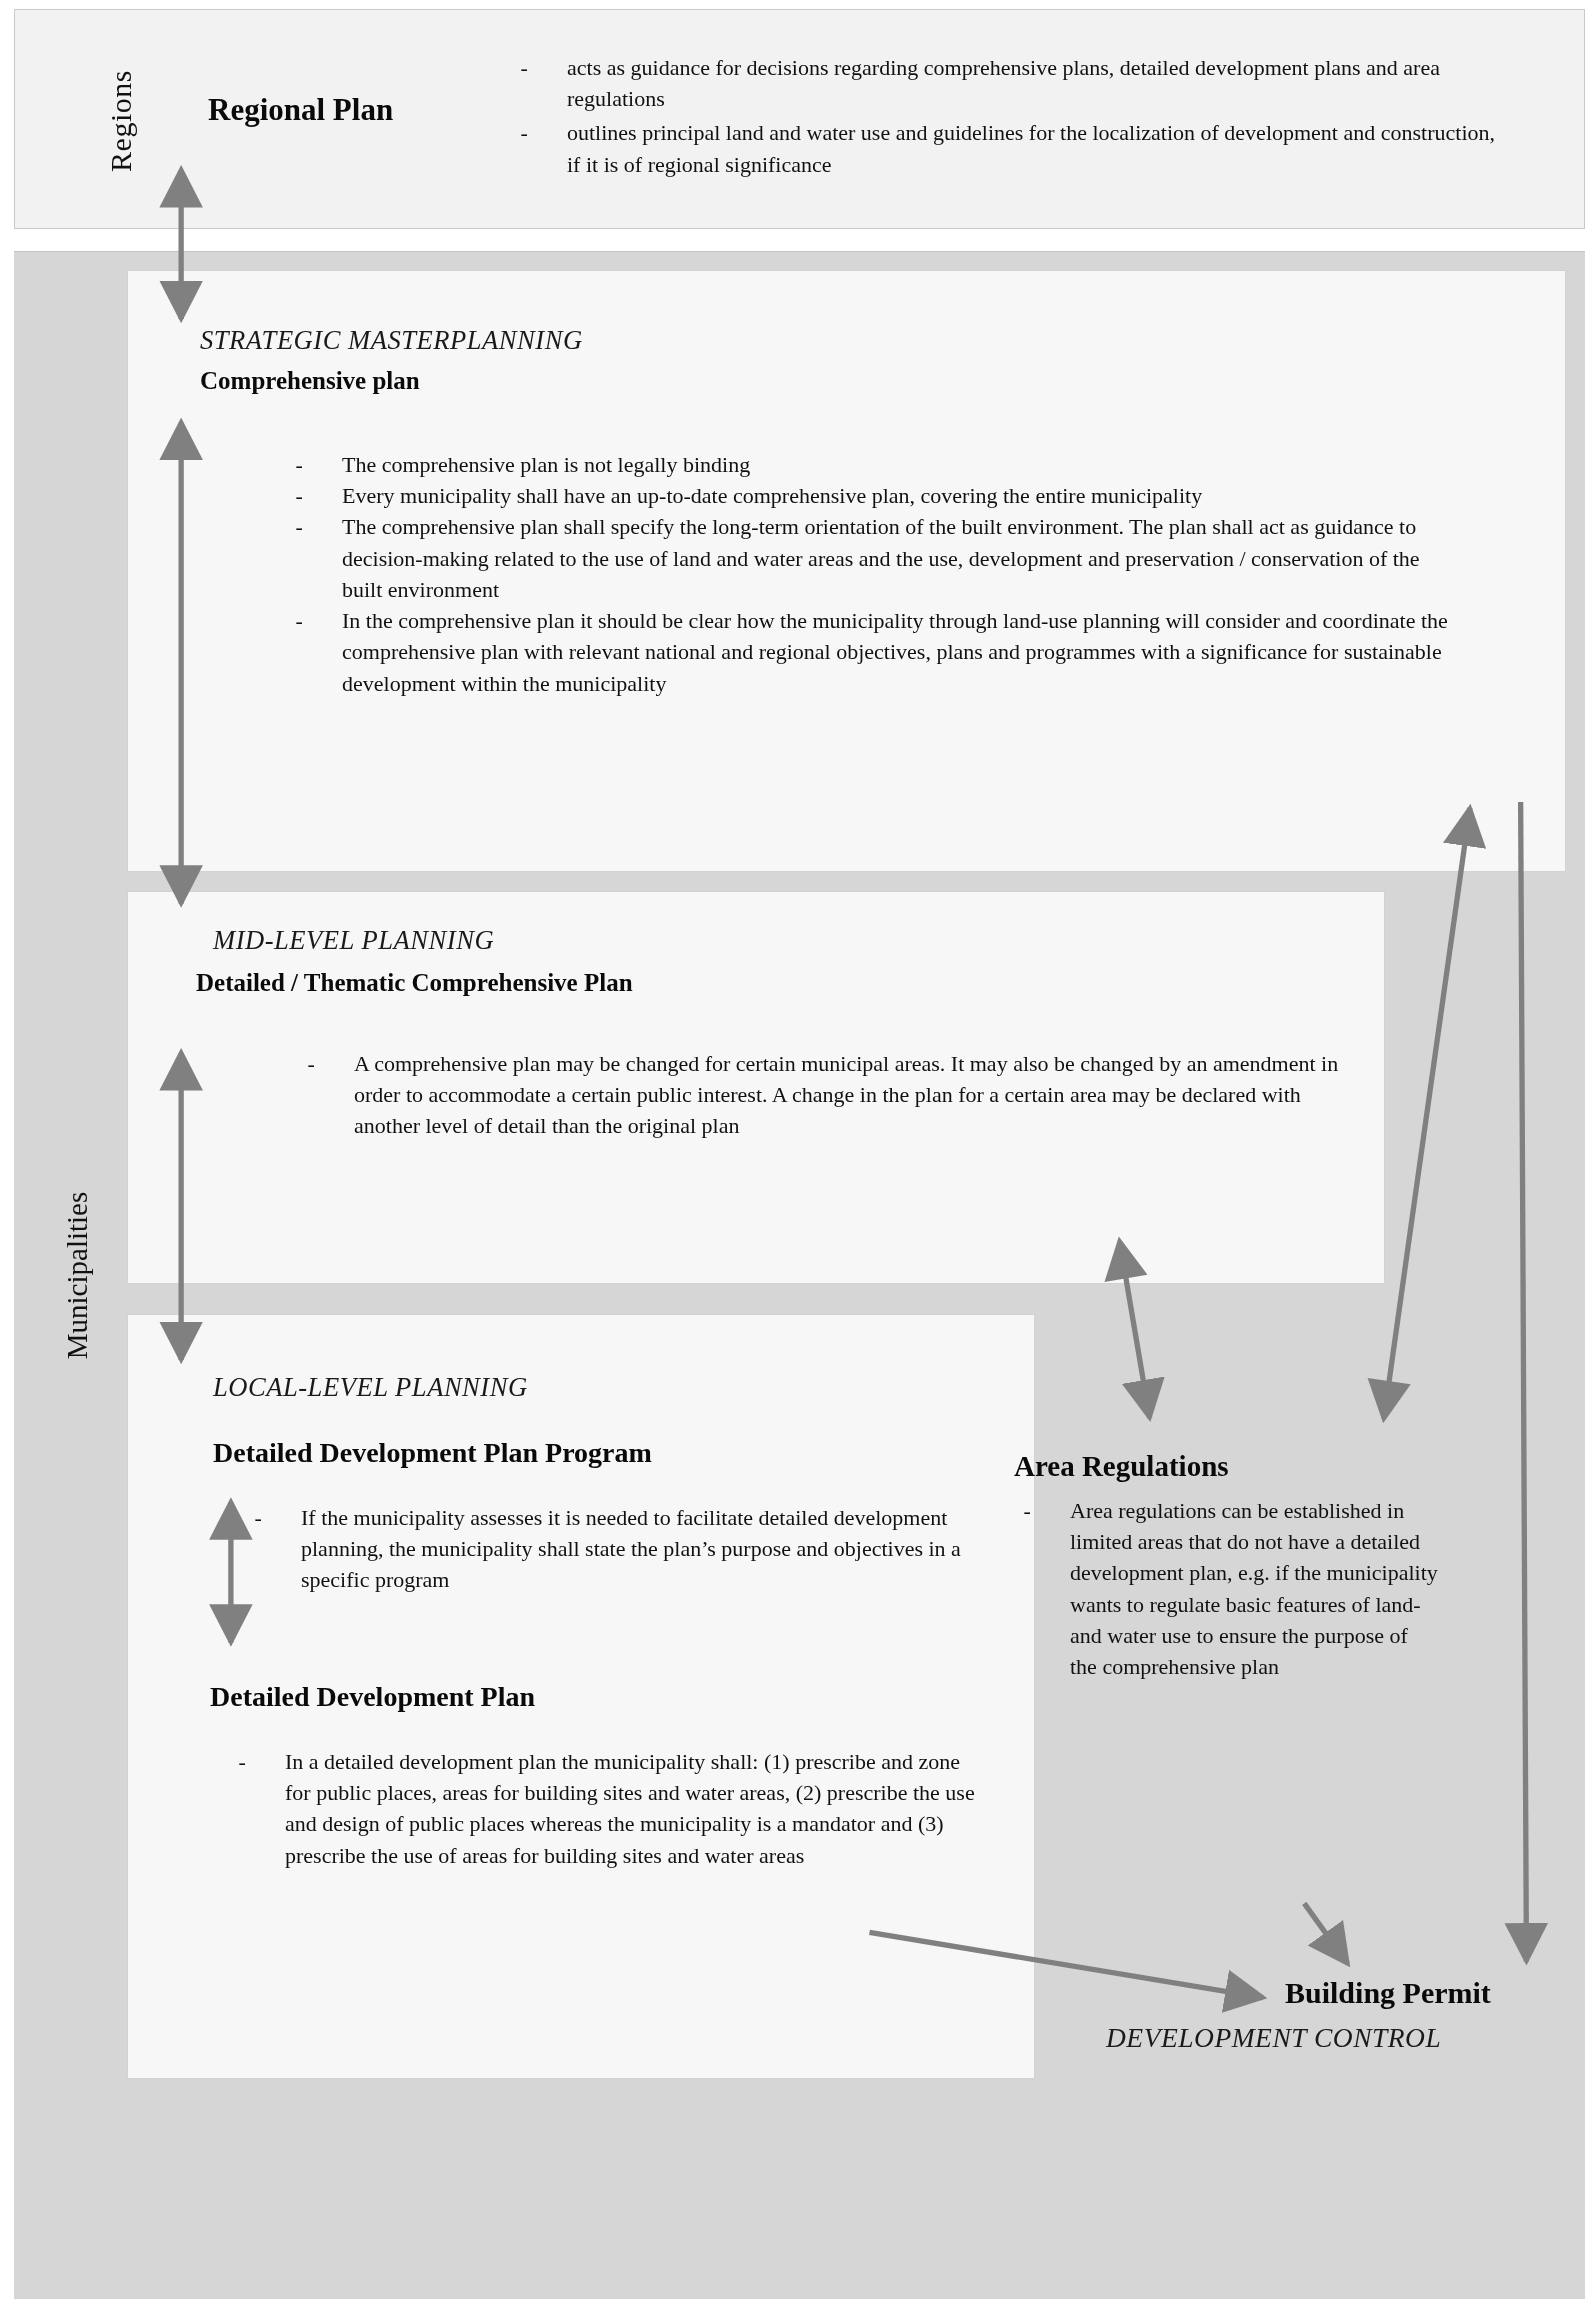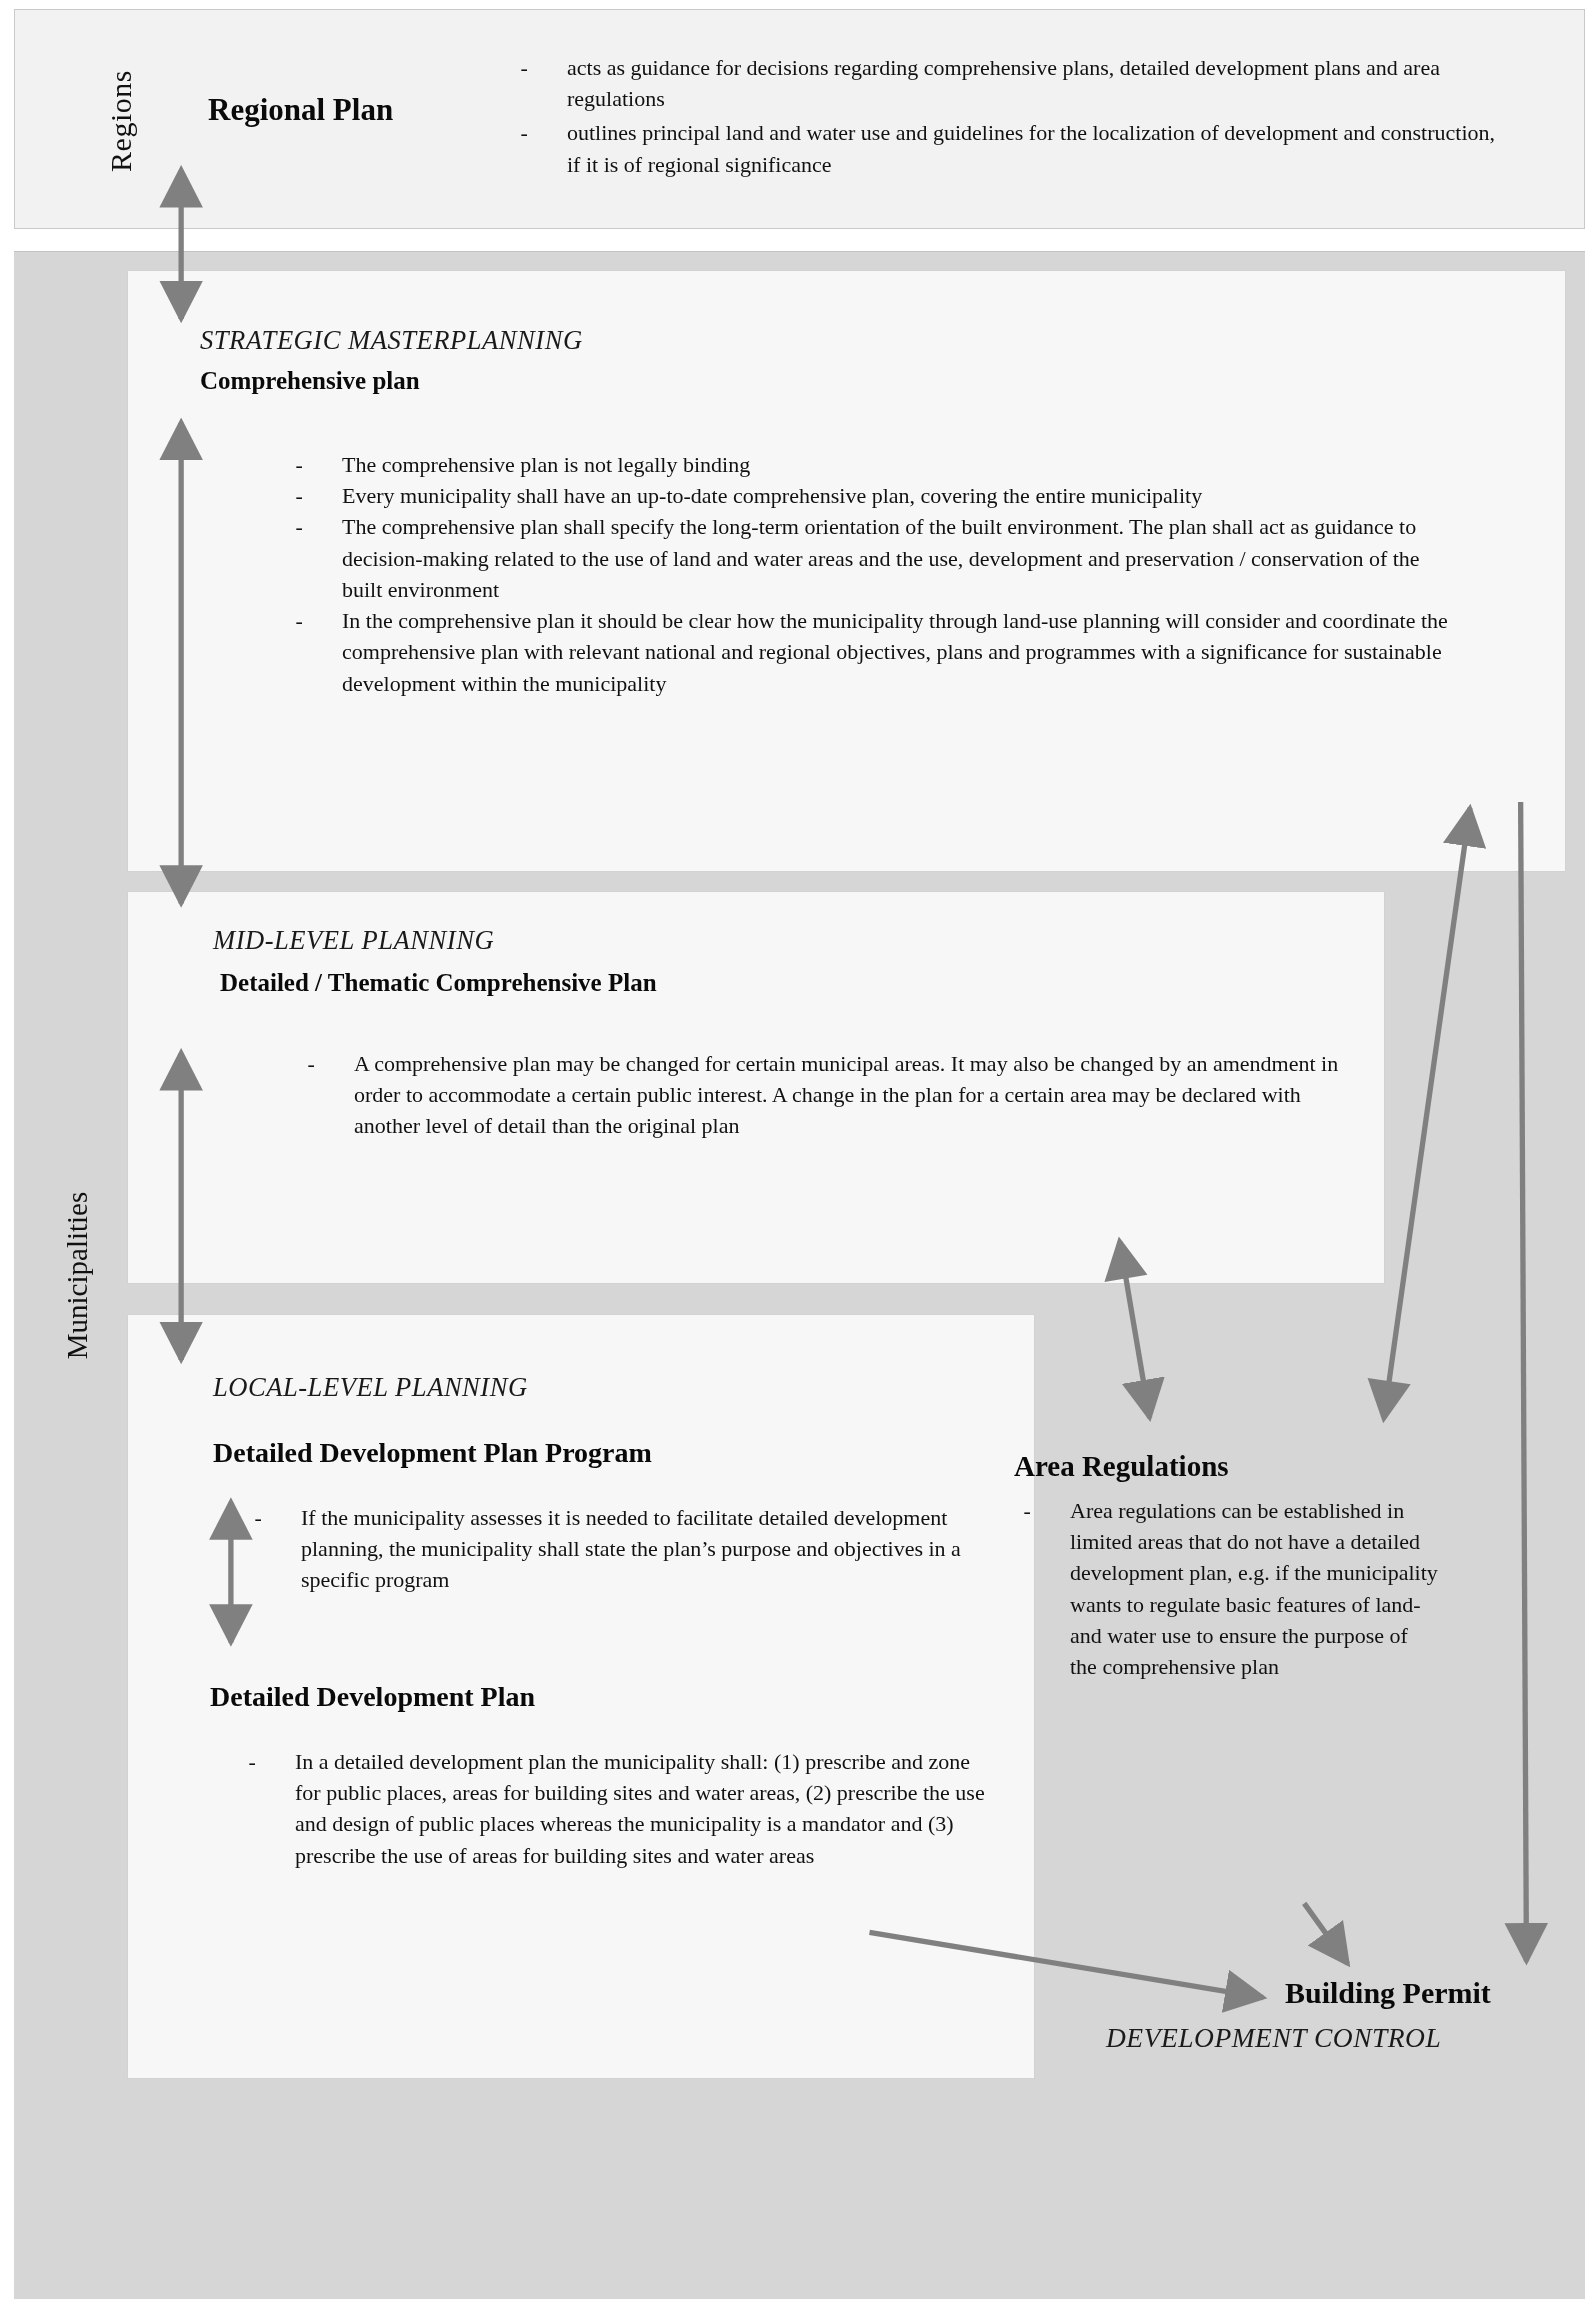--- a/index.html
+++ b/index.html
@@ -242,40 +242,40 @@
   <div class="bullets-abs" style="left:285px; top:449px; width:1174px;">
     <ul class="blist tight">
       <li>The comprehensive plan is not legally binding</li>
       <li>Every municipality shall have an up-to-date comprehensive plan, covering the entire municipality</li>
       <li>The comprehensive plan shall specify the long-term orientation of the built environment. The plan shall act as guidance to decision-making related to the use of land and water areas and the use, development and preservation / conservation of the built environment</li>
       <li>In the comprehensive plan it should be clear how the municipality through land-use planning will consider and coordinate the comprehensive plan with relevant national and regional objectives, plans and programmes with a significance for sustainable development within the municipality</li>
     </ul>
   </div>
 
   <div class="sect-kicker" style="left:213px; top:925px;">MID-LEVEL PLANNING</div>
-  <div class="sect-title" style="left:220px; top:969px;">Detailed / Thematic Comprehensive Plan</div>
+  <div class="sect-title" style="left:196px; top:969px;">Detailed / Thematic Comprehensive Plan</div>
 
   <div class="bullets-abs" style="left:297px; top:1048px; width:1063px;">
     <ul class="blist">
       <li>A comprehensive plan may be changed for certain municipal areas. It may also be changed by an amendment in order to accommodate a certain public interest. A change in the plan for a certain area may be declared with another level of detail than the original plan</li>
     </ul>
   </div>
 
   <div class="sect-kicker" style="left:213px; top:1372px;">LOCAL-LEVEL PLANNING</div>
   <div class="sub-title" style="left:213px; top:1437px;">Detailed Development Plan Program</div>
 
   <div class="bullets-abs" style="left:244px; top:1502px; width:758px;">
     <ul class="blist">
       <li>If the municipality assesses it is needed to facilitate detailed development planning, the municipality shall state the plan’s purpose and objectives in a specific program</li>
     </ul>
   </div>
 
   <div class="sub-title" style="left:210px; top:1681px;">Detailed Development Plan</div>
 
-  <div class="bullets-abs" style="left:238px; top:1746px; width:763px;">
+  <div class="bullets-abs" style="left:228px; top:1746px; width:763px;">
     <ul class="blist">
       <li>In a detailed development plan the municipality shall: (1) prescribe and zone for public places, areas for building sites and water areas, (2) prescribe the use and design of public places whereas the municipality is a mandator and (3) prescribe the use of areas for building sites and water areas</li>
     </ul>
   </div>
 
   <div class="area-reg-title">Area Regulations</div>
   <div class="area-reg-list">
     <ul class="blist">
       <li>Area regulations can be established in limited areas that do not have a detailed development plan, e.g. if the municipality wants to regulate basic features of land- and water use to ensure the purpose of the comprehensive plan</li>
     </ul>

